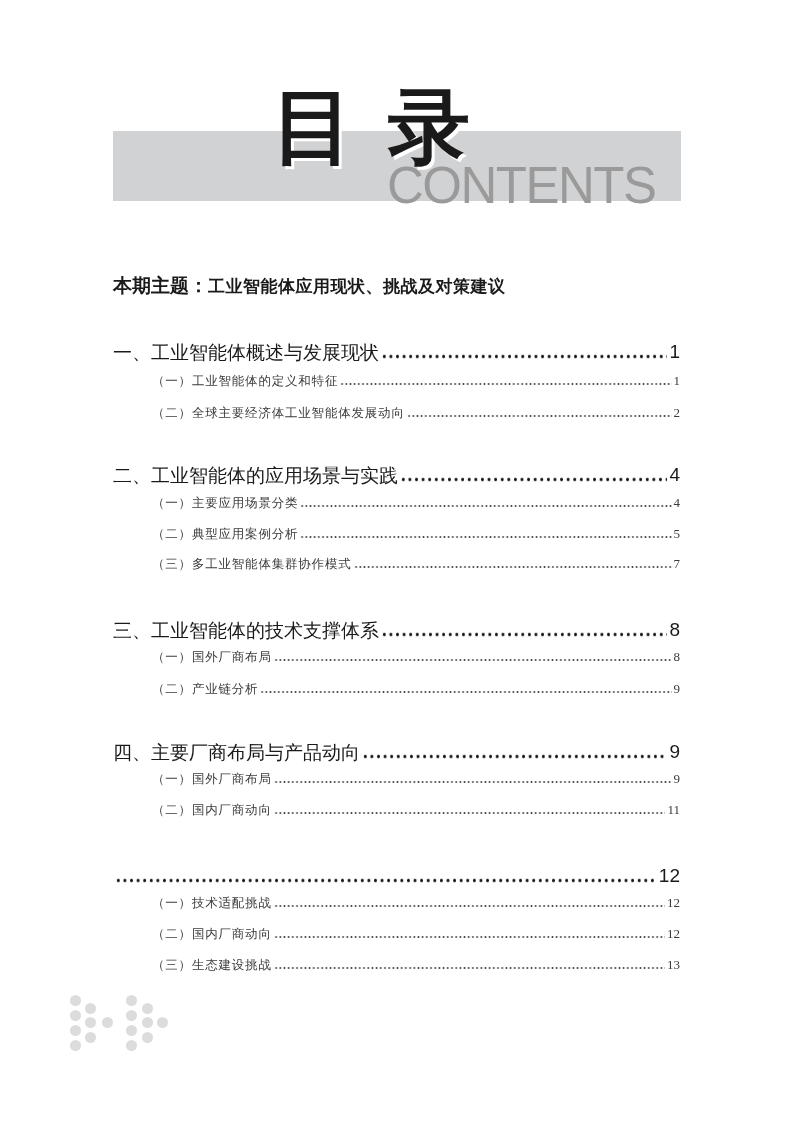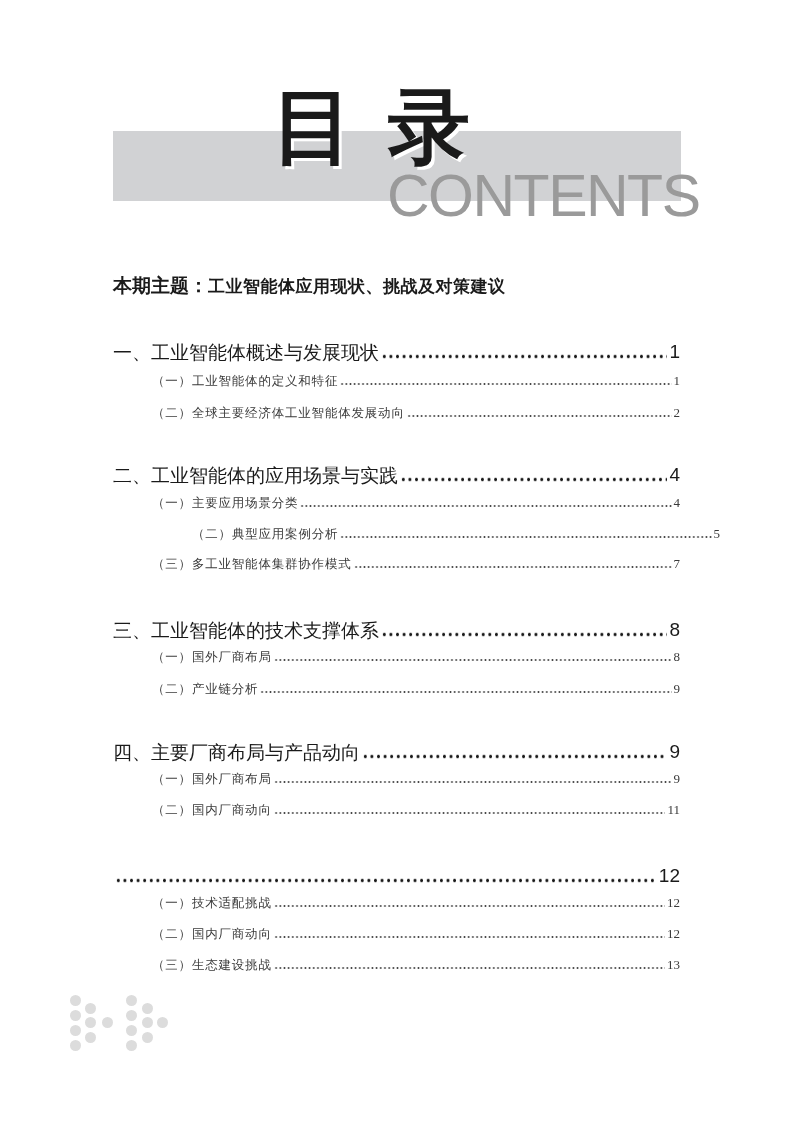--- a/index.html
+++ b/index.html
@@ -31,24 +31,24 @@
       font-size: 82px;
       line-height: 96px;
       color: #1a1a1a;
       text-shadow: 3px 3px 0 #ffffff;
     }
     .title-cn.c1 { left: 272px; }
     .title-cn.c2 { left: 388px; }
     .title-en {
       position: absolute;
       left: 387px;
-      top: 166px;
+      top: 156px;
       font-family: "Liberation Sans", sans-serif;
       font-weight: normal;
-      font-size: 59px;
+      font-size: 51px;
       line-height: 60px;
       letter-spacing: -1.5px;
       color: #9a9a9a;
       -webkit-text-stroke: 0;
     }
     .theme {
       position: absolute;
       left: 113px;
       top: 271px;
       height: 30px;
@@ -162,21 +162,21 @@
 <div class="toc-row h" style="top:462px;">
   <span class="toc-label">二、工业智能体的应用场景与实践</span>
   <span class="leader"></span>
   <span class="toc-page">4</span>
 </div>
 <div class="toc-row s" style="top:494px;">
   <span class="toc-label">（一）主要应用场景分类</span>
   <span class="leader"></span>
   <span class="toc-page">4</span>
 </div>
-<div class="toc-row s" style="top:525px;margin-left:40px;">
+<div class="toc-row s" style="top:525px;">
   <span class="toc-label">（二）典型应用案例分析</span>
   <span class="leader"></span>
   <span class="toc-page">5</span>
 </div>
 <div class="toc-row s" style="top:555px;">
   <span class="toc-label">（三）多工业智能体集群协作模式</span>
   <span class="leader"></span>
   <span class="toc-page">7</span>
 </div>
 

